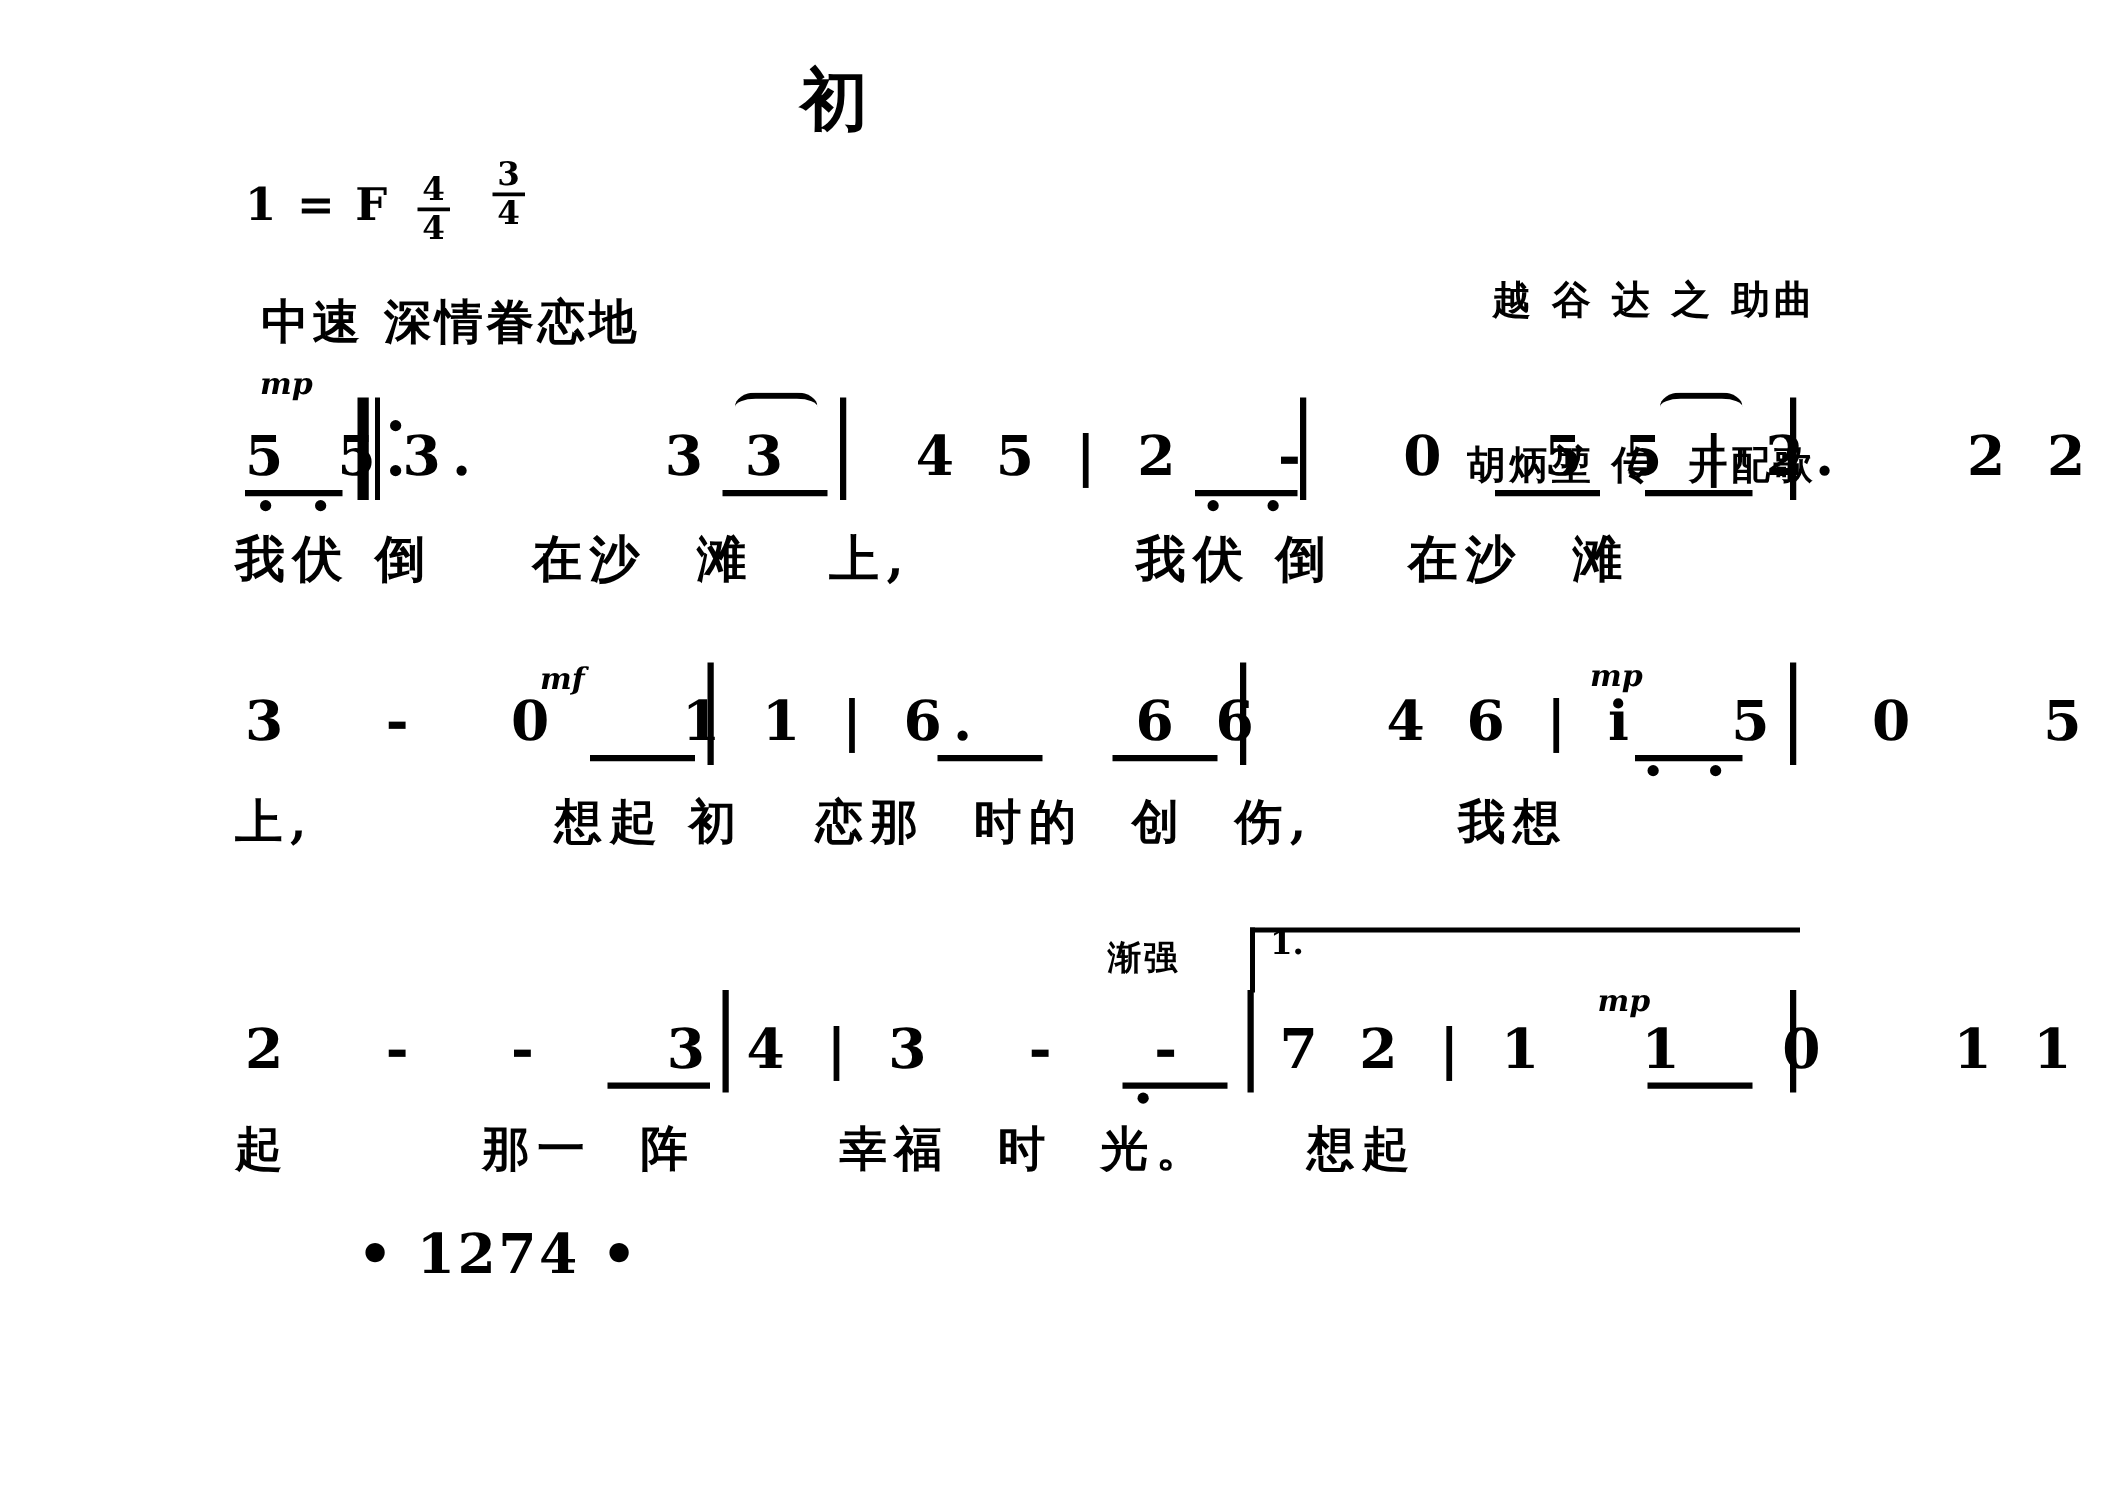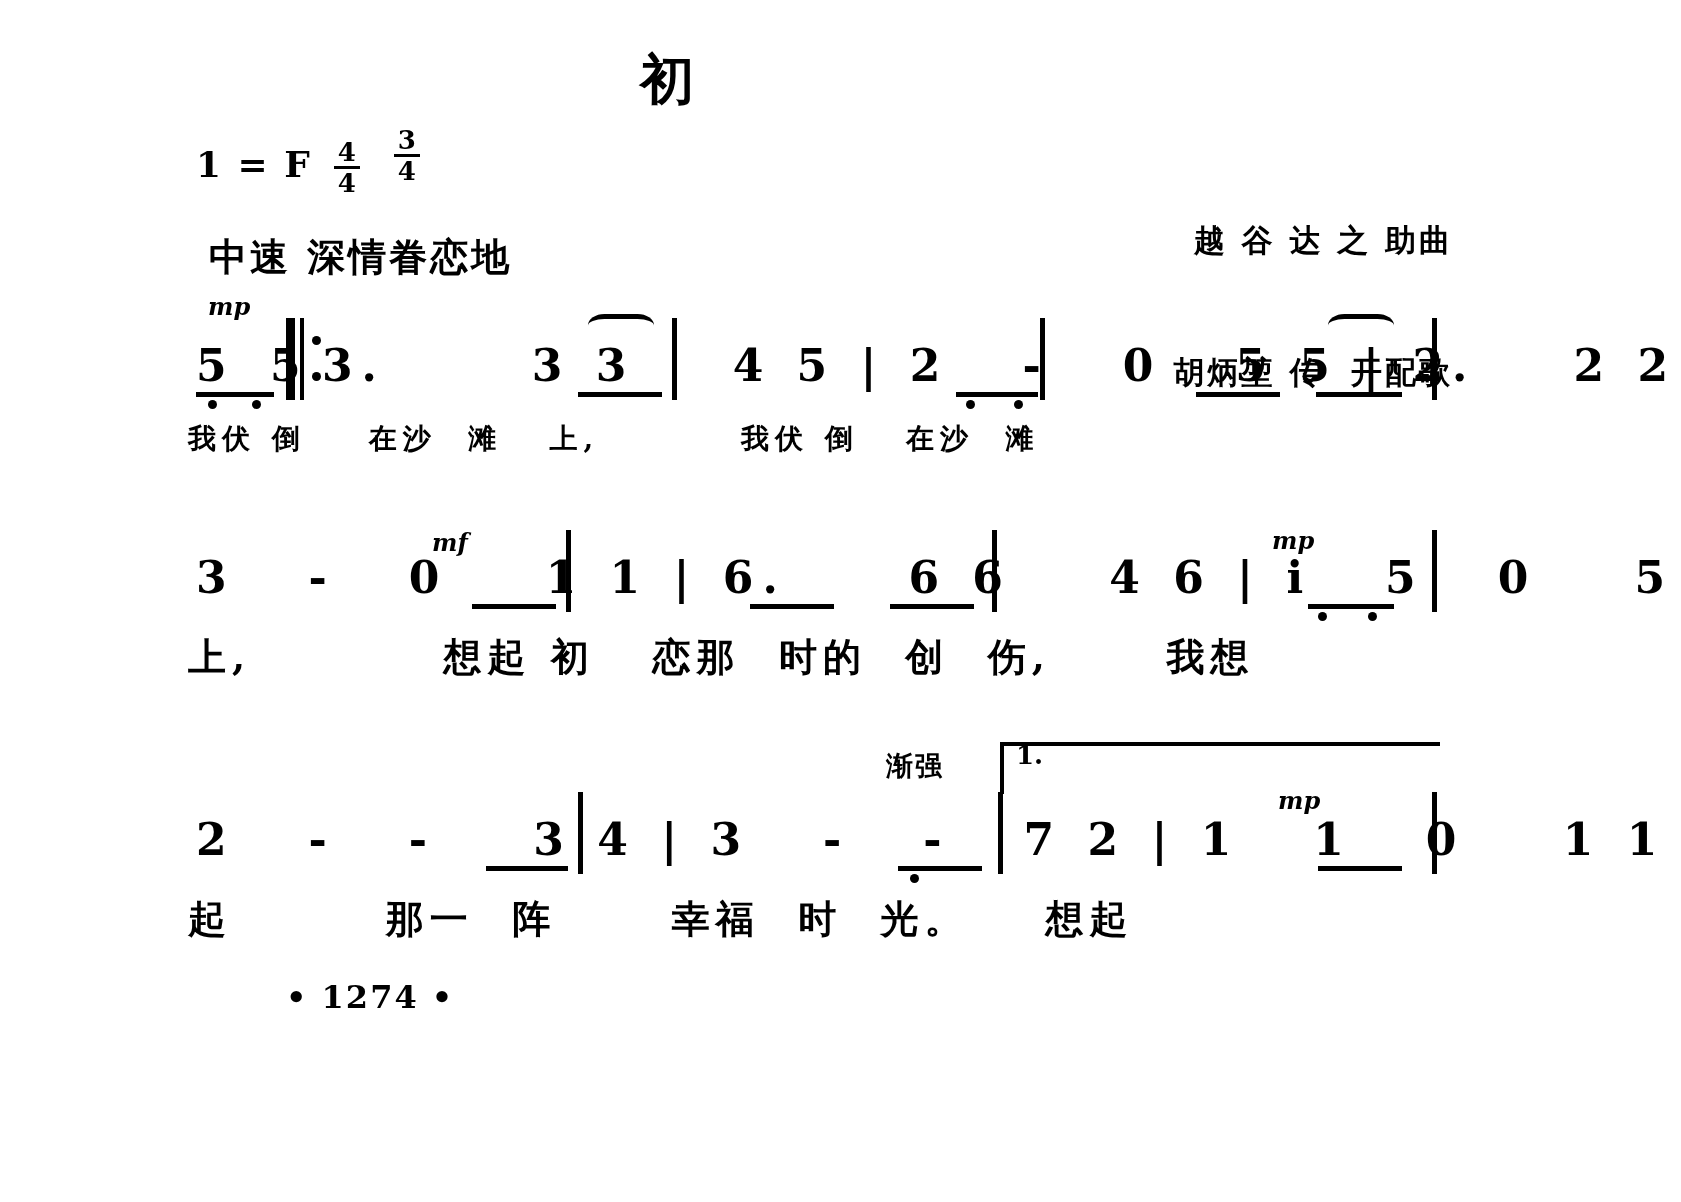--- a/index.html
+++ b/index.html
@@ -150,21 +150,21 @@
     font-family: "DejaVu Serif", serif;
     font-weight: bold;
     font-size: 26px;
   }
   .pagenum {
     position: absolute;
     left: 286px;
     top: 978px;
     font-family: "DejaVu Serif", serif;
     font-weight: bold;
-    font-size: 32px;
+    font-size: 44px;
     letter-spacing: 2px;
   }
   .cres {
     position: absolute;
     font-family: "DejaVu Serif", serif;
     font-weight: bold;
     font-size: 27px;
     letter-spacing: 2px;
   }
 </style>
@@ -217,21 +217,21 @@
     <div class="dot" style="left:966px; top:400px;"></div>
     <div class="dot" style="left:1014px; top:400px;"></div>
     <div class="underbeam" style="left:1196px; top:392px; width:84px;"></div>
     <div class="underbeam" style="left:1316px; top:392px; width:86px;"></div>
     <div class="slur" style="left:1328px; top:314px; width:66px;"></div>
 
     <div class="barline" style="left:672px; top:318px; height:82px;"></div>
     <div class="barline" style="left:1040px; top:318px; height:82px;"></div>
     <div class="barline" style="left:1432px; top:318px; height:82px;"></div>
 
-    <div class="lyrics" style="left:188px; top:420px; font-size:28px; letter-spacing:6px;">我伏 倒    在沙  滩   上,         我伏 倒   在沙  滩</div>
+    <div class="lyrics" style="left:188px; top:420px; font-size:40px; letter-spacing:6px;">我伏 倒    在沙  滩   上,         我伏 倒   在沙  滩</div>
   </div>
 
   <div class="system" style="top:0;">
     <div class="dyn" style="left:432px; top:528px;">mf</div>
     <div class="dyn" style="left:1272px; top:526px;">mp</div>
 
     <div class="notes" style="left:196px; top:552px; letter-spacing:9px; font-size:44px;">3   -   0    1 1 | 6.     6 6    4 6 | i   5   0    5 5 |</div>
 
     <div class="underbeam" style="left:472px; top:604px; width:84px;"></div>
     <div class="underbeam" style="left:750px; top:604px; width:84px;"></div>

